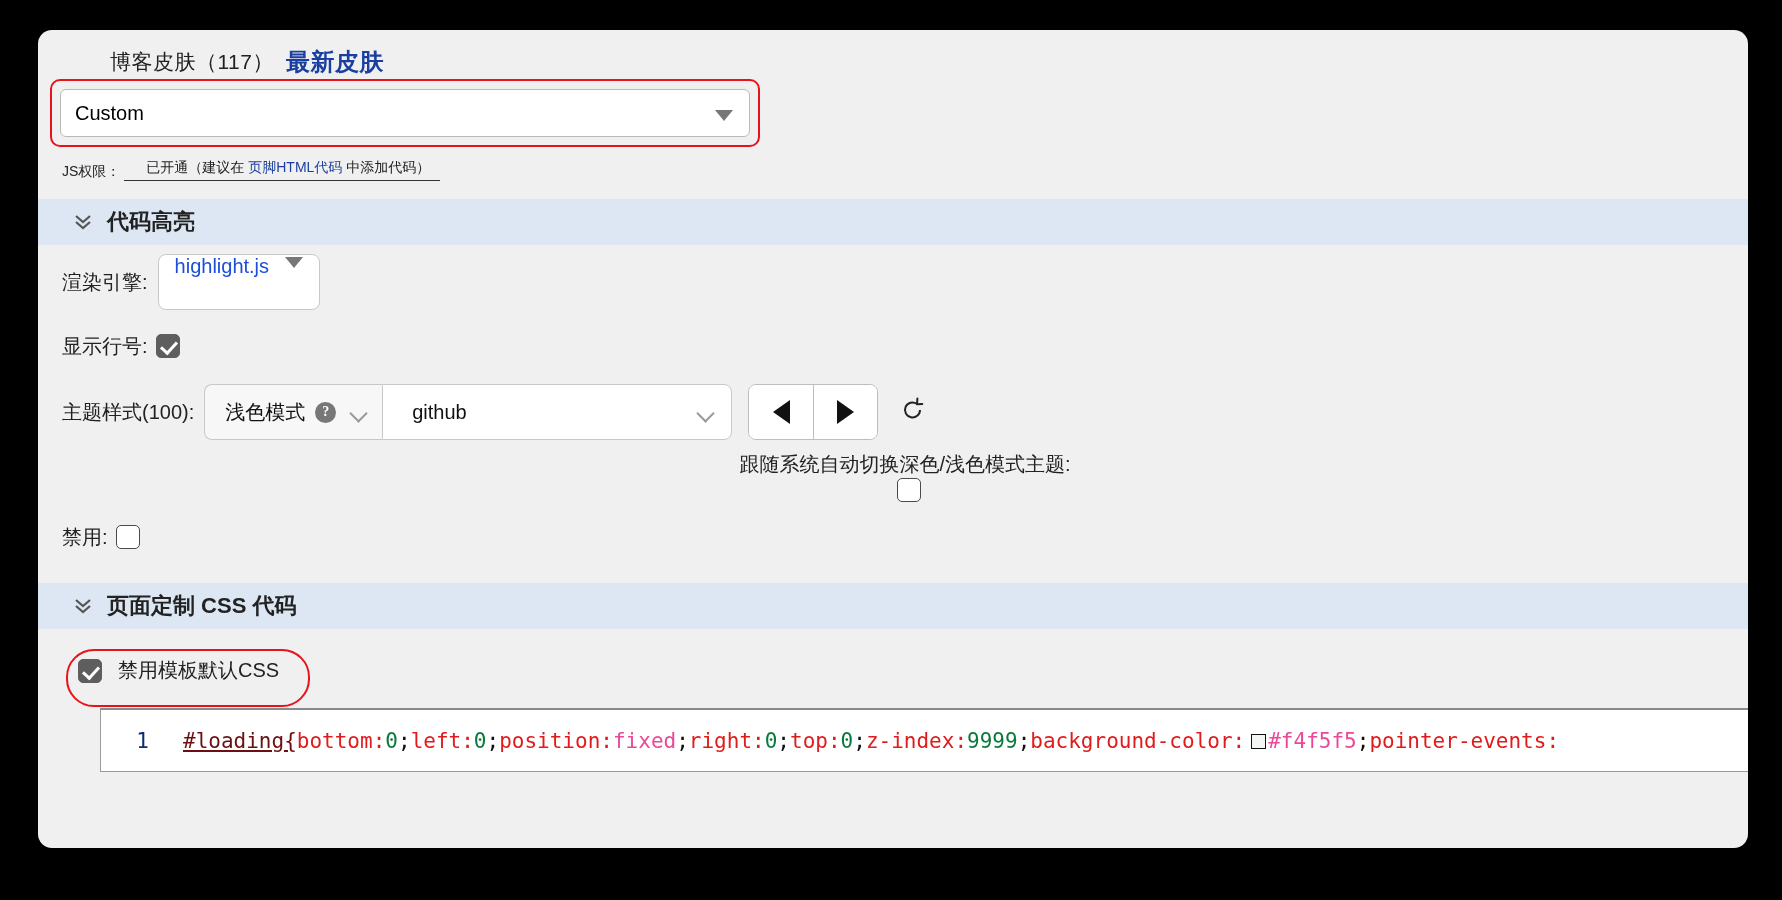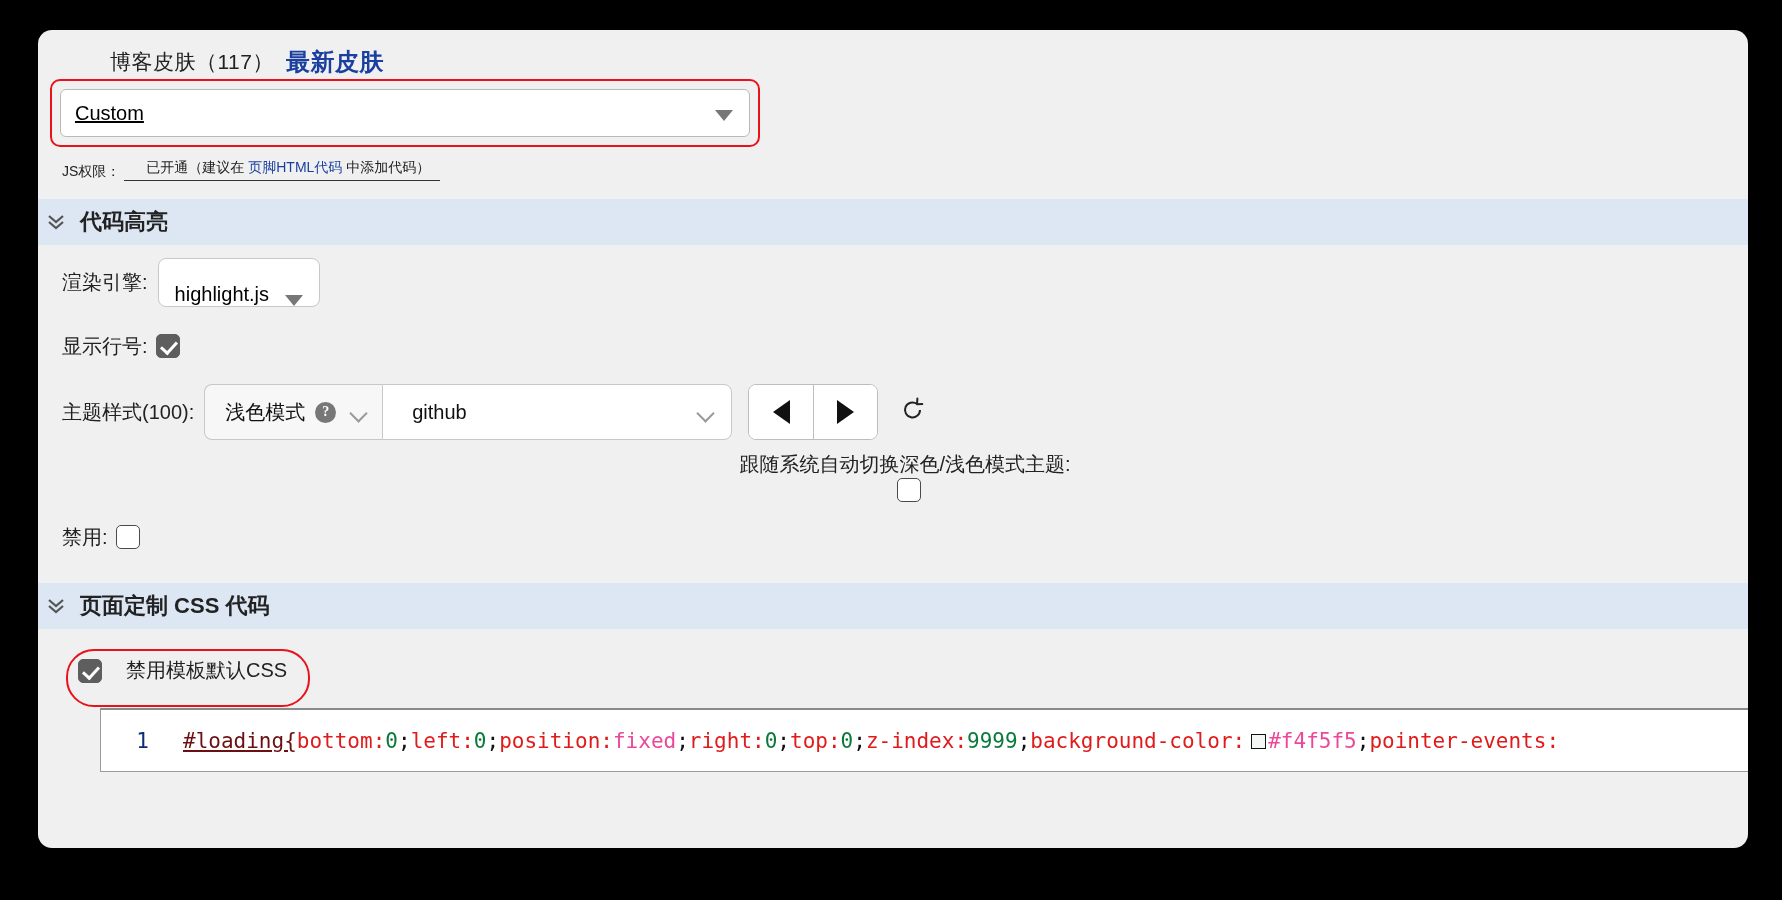--- a/index.html
+++ b/index.html
@@ -25,21 +25,20 @@
     font-size: 21px; color: #222;
     letter-spacing: .5px;
     margin-left: 48px;
   }
   .skin-head .link { color: #1a3fa0; font-weight: bold; font-size: 24px; cursor: pointer; }
 
   .select-wrap {
     position: relative;
     margin: 11px 0 0 22px;
     width: 690px;
-    text-decoration: underline;
   }
   .redring {
     position: absolute; left: -10px; top: -10px;
     width: 710px; height: 68px;
     border: 2.5px solid #e8131a;
     border-radius: 10px;
     pointer-events: none;
   }
   .fake-select {
     width: 690px; height: 48px;
@@ -71,42 +70,42 @@
     display: inline-block;
   }
   .jsrow .blue { color: #1a3fa0; cursor: pointer; }
 
   
   .sec-head {
     margin-top: 18px;
     background: #dce7f3;
     height: 46px;
     display: flex; align-items: center; gap: 14px;
-    padding-left: 8px;
+    padding-left: 35px;
     font-size: 22px; font-weight: bold; color: #222;
   }
   .dchev { display: inline-block; width: 20px; height: 22px; position: relative; color: #555; }
   .dchev svg { display:block; }
 
   
   .frow {
     display: flex; align-items: center;
     padding-left: 24px;
     font-size: 20px; color: #222;
   }
   .lbl { white-space: nowrap; }
 
   .box-select {
-    height: 49px;
+    height: 56px;
     background: #fff;
     border: 1px solid #c8c8c8;
     border-radius: 8px;
-    display: flex; align-items: flex-end;
+    display: flex; align-items: flex-start;
     padding: 0 16px;
-    font-size: 20px; color: #000000;
+    font-size: 20px; color: #1d4ed8;
     cursor: pointer;
   }
 
   .chk {
     display: inline-block;
     width: 24px; height: 24px;
     border-radius: 5px;
     vertical-align: middle;
     cursor: pointer;
     position: relative;
@@ -182,21 +181,21 @@
   }
   .navbtn + .navbtn { border-left: 1px solid #bdbdbd; }
   .tri-l { width:0;height:0;border-top:12px solid transparent;border-bottom:12px solid transparent;border-right:17px solid #111; }
   .tri-r { width:0;height:0;border-top:12px solid transparent;border-bottom:12px solid transparent;border-left:17px solid #111; }
   .reseticon { margin-left: 20px; cursor: pointer; }
 
   
   .css-chk-wrap {
     position: relative;
     margin: 20px 0 0 28px;
-    display: inline-flex; align-items: center; gap: 24px;
+    display: inline-flex; align-items: center; gap: 16px;
     font-size: 20px; color: #222;
     padding: 8px 16px 8px 12px;
   }
   .redring.r3 {
     left: 0; top: 0; width: 244px; height: 58px; border-radius: 28px;
   }
 
   .editor {
     margin: 16px 0 0 62px;
     background: #fff;

